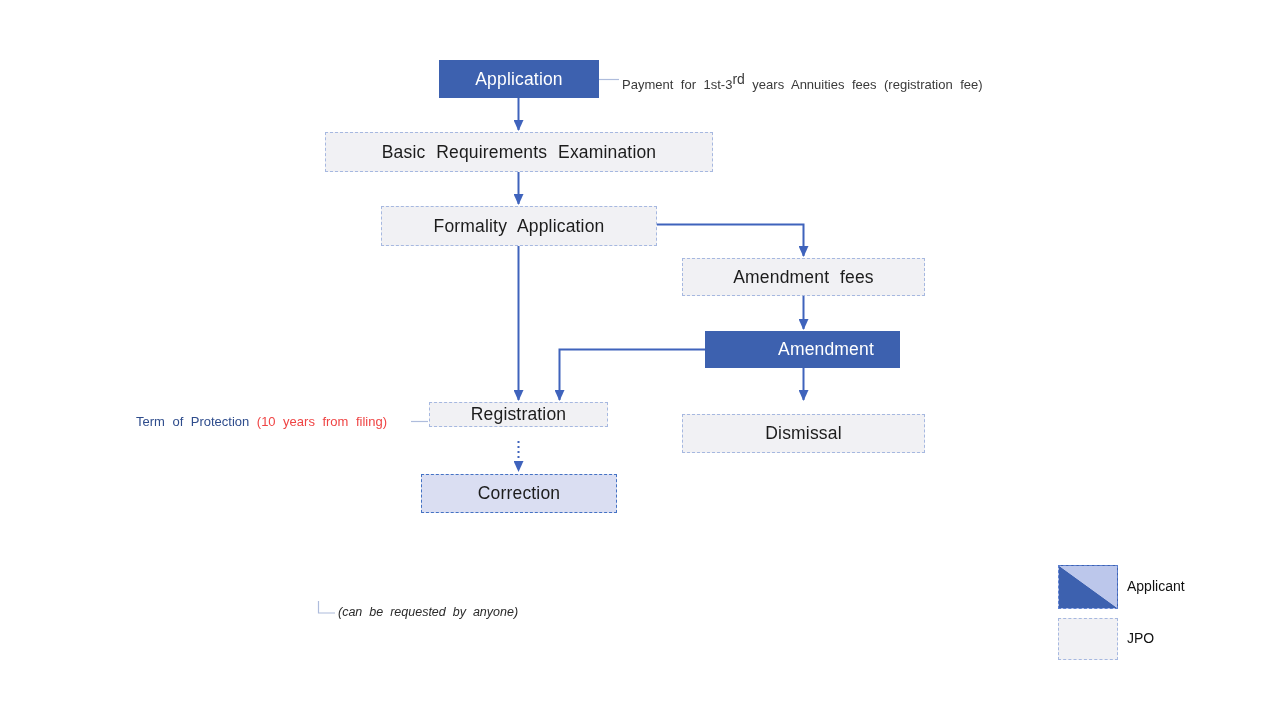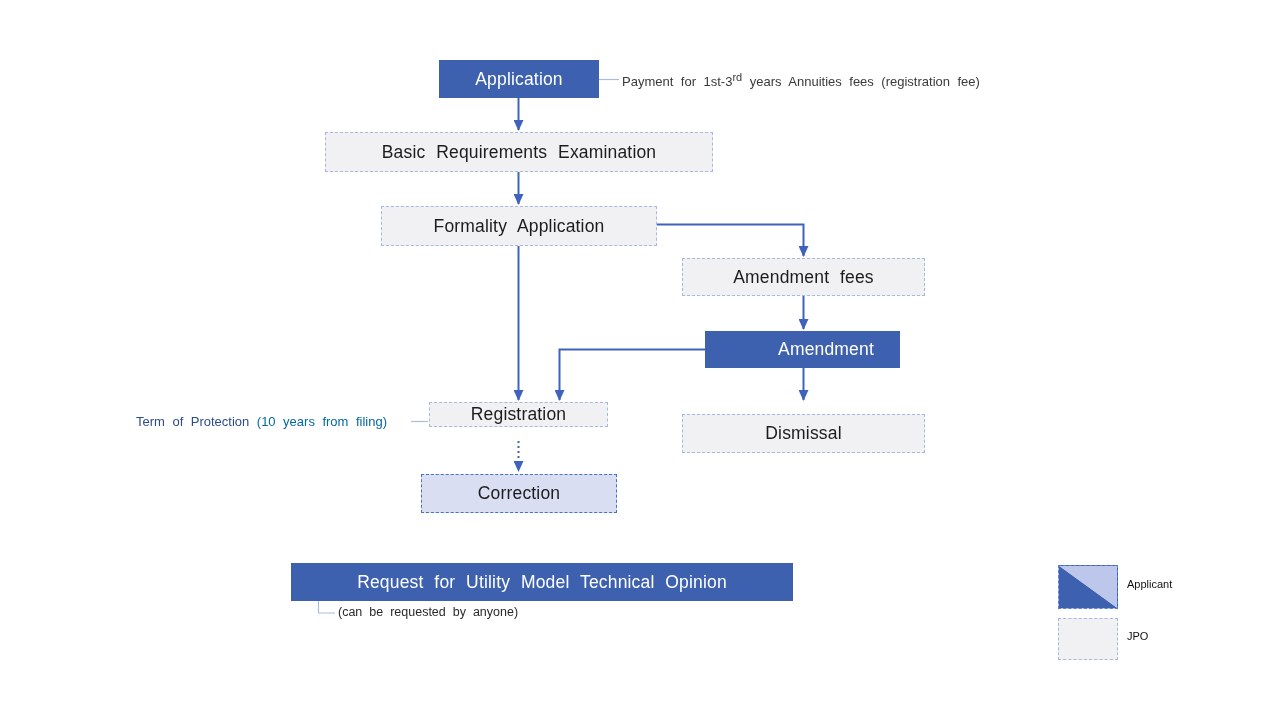--- a/index.html
+++ b/index.html
@@ -28,32 +28,32 @@
     position:absolute;display:flex;align-items:center;justify-content:center;
     box-sizing:border-box;font-size:17.5px;word-spacing:0.33em;letter-spacing:0.01em;
     white-space:nowrap;
   }
   .node-blue{background:var(--applicant-blue);color:#ffffff;}
   .node-jpo{background:var(--jpo-fill);border:1px dashed var(--jpo-border);color:var(--text-dark);}
   .node-correction{background:var(--correction-fill);border:1px dashed var(--correction-border);color:var(--text-dark);}
   .annotation{
     position:absolute;font-size:13px;color:#3a3a3a;word-spacing:0.3em;white-space:nowrap;
   }
-  .annotation sup{font-size:11px;vertical-align:super;}
+  .annotation sup{font-size:14px;vertical-align:super;}
   .term-blue{color:var(--term-text-blue);}
-  .term-rest{color:#0369a1;}
-  .note{position:absolute;font-size:12.5px;color:#2a2a2a;word-spacing:0.28em;white-space:nowrap;}
+  .term-rest{color:#ef4444;}
+  .note{position:absolute;font-size:12.5px;color:#2a2a2a;word-spacing:0.28em;white-space:nowrap;font-style:italic;}
   .legend-swatch{position:absolute;box-sizing:border-box;}
   .legend-applicant{
     border:1px dashed #5b7fd0;
     background:linear-gradient(to bottom left,
       var(--applicant-light) 0 49.5%, var(--applicant-blue) 50.5% 100%);
   }
   .legend-jpo{background:var(--jpo-fill);border:1px dashed var(--jpo-border);}
-  .legend-label{position:absolute;font-size:11px;color:#111;white-space:nowrap;}
+  .legend-label{position:absolute;font-size:14px;color:#111;white-space:nowrap;}
 </style>
 </head>
 <body>
 
 <div class="canvas">
 
   <svg class="connector-layer" width="1280" height="720" viewBox="0 0 1280 720" xmlns="http://www.w3.org/2000/svg">
     <defs>
       <marker id="ah" markerWidth="11" markerHeight="10" refX="10" refY="5" orient="auto" markerUnits="userSpaceOnUse">
         <path d="M0,0 L11,5 L0,10 Z"></path>
@@ -99,23 +99,20 @@
   </div>
 
   <div class="node node-jpo" style="left:682px;top:414px;width:243px;height:39px;">
     <span>Dismissal</span>
   </div>
 
   <div class="node node-correction" style="left:421px;top:474px;width:196px;height:39px;">
     <span>Correction</span>
   </div>
 
-  <div class="node node-blue" style="left:291px;top:563px;width:502px;height:38px;">
-    <span>Request for Utility Model Technical Opinion</span>
-  </div>
 
   <div class="annotation" style="left:622px;top:71px;">
     <span>Payment for 1st-3</span><sup>rd</sup><span> years Annuities fees (registration fee)</span>
   </div>
 
   <div class="annotation" style="left:136px;top:414px;">
     <span class="term-blue">Term of Protection</span><span class="term-rest"> (10 years from filing)</span>
   </div>
 
   <div class="note" style="left:338px;top:605px;">(can be requested by anyone)</div>

